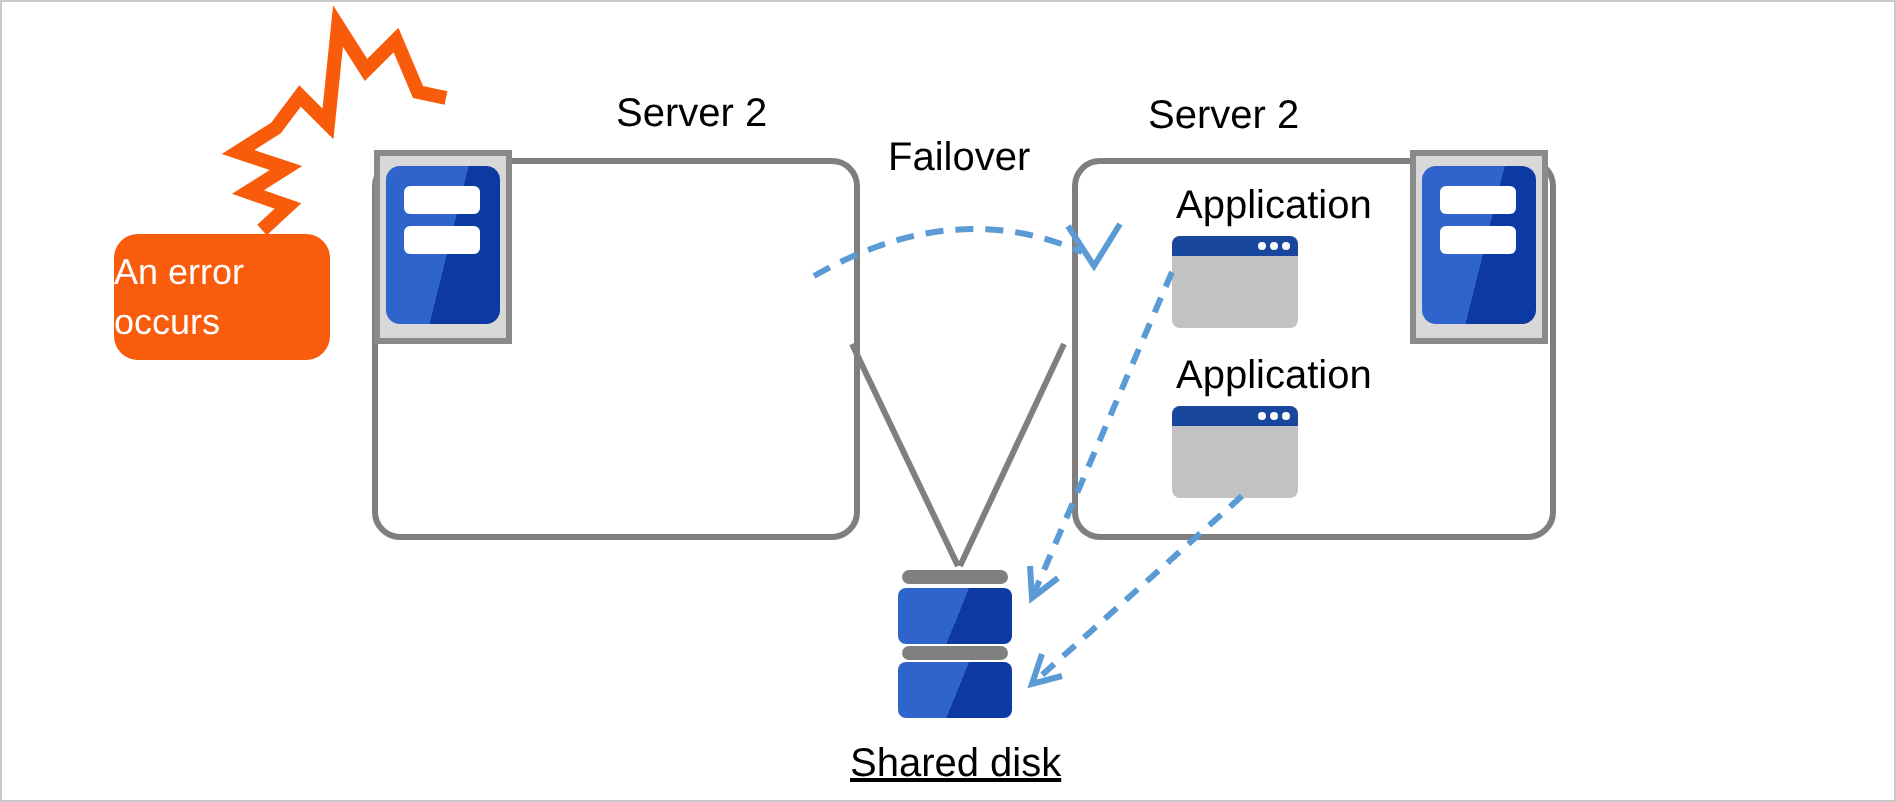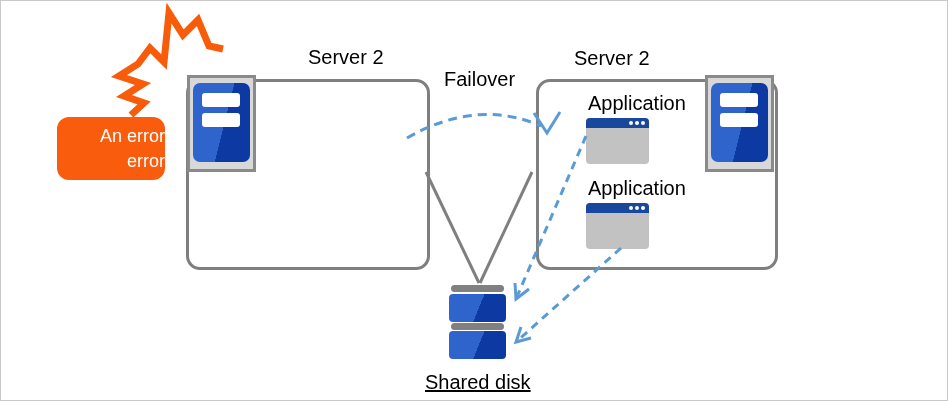--- a/index.html
+++ b/index.html
@@ -36,21 +36,21 @@
   
   .disk{position:absolute;left:448px;top:284px;width:57px;height:74px;z-index:3;}
   .disk-cap{position:absolute;left:2px;width:53px;height:7px;background:#808080;border-radius:3.5px;}
   .cap1{top:0;} .cap2{top:38px;}
   .disk-body{position:absolute;left:0;width:57px;height:28px;border-radius:4px;
              background:linear-gradient(112deg,#2e64cb 52%,#0c3aa2 52%);}
   .plat1{top:9px;} .plat2{top:46px;}
 
   
   .error-box{position:absolute;left:56px;top:116px;width:108px;height:63px;background:#f95c0d;border-radius:12px;
-             display:flex;flex-direction:column;align-items:flex-end;justify-content:center;z-index:3;}
+             display:flex;flex-direction:column;align-items:flex-start;justify-content:center;z-index:3;}
   .error-box div{color:#ffffff;font-size:18px;line-height:25px;}
 
   
   .lbl-server1{left:307px;top:45px;}
   .lbl-server2{left:573px;top:46px;}
   .lbl-failover{left:443px;top:67px;}
   .lbl-app1{left:587px;top:91px;}
   .lbl-app2{left:587px;top:176px;}
   .lbl-disk{left:424px;top:370px;text-decoration:underline;}
 
@@ -94,21 +94,21 @@
 
   <div class="disk">
     <div class="disk-cap cap1"></div>
     <div class="disk-body plat1"></div>
     <div class="disk-cap cap2"></div>
     <div class="disk-body plat2"></div>
   </div>
 
   <div class="error-box">
     <div>An error</div>
-    <div>error</div>
+    <div>occurs</div>
   </div>
 
   <svg class="overlay" width="946" height="399" viewBox="0 0 946 399">
 
     <polyline points="130,114 143,102 123,95 142,83 118,75 137,63 149,47 163,61 168,12 182,34 197,19 208,45 222,48" fill="none" stroke="#f85c0a" stroke-width="7" stroke-linejoin="miter"></polyline>
 
     <line x1="425" y1="171" x2="478" y2="282" stroke="#7f7f7f" stroke-width="3"></line>
     <line x1="531" y1="171" x2="479" y2="282" stroke="#7f7f7f" stroke-width="3"></line>
 
     <path d="M 406 137 Q 476 97 540 125" fill="none" stroke="#5b9bd5" stroke-width="3" stroke-dasharray="9,6"></path>

